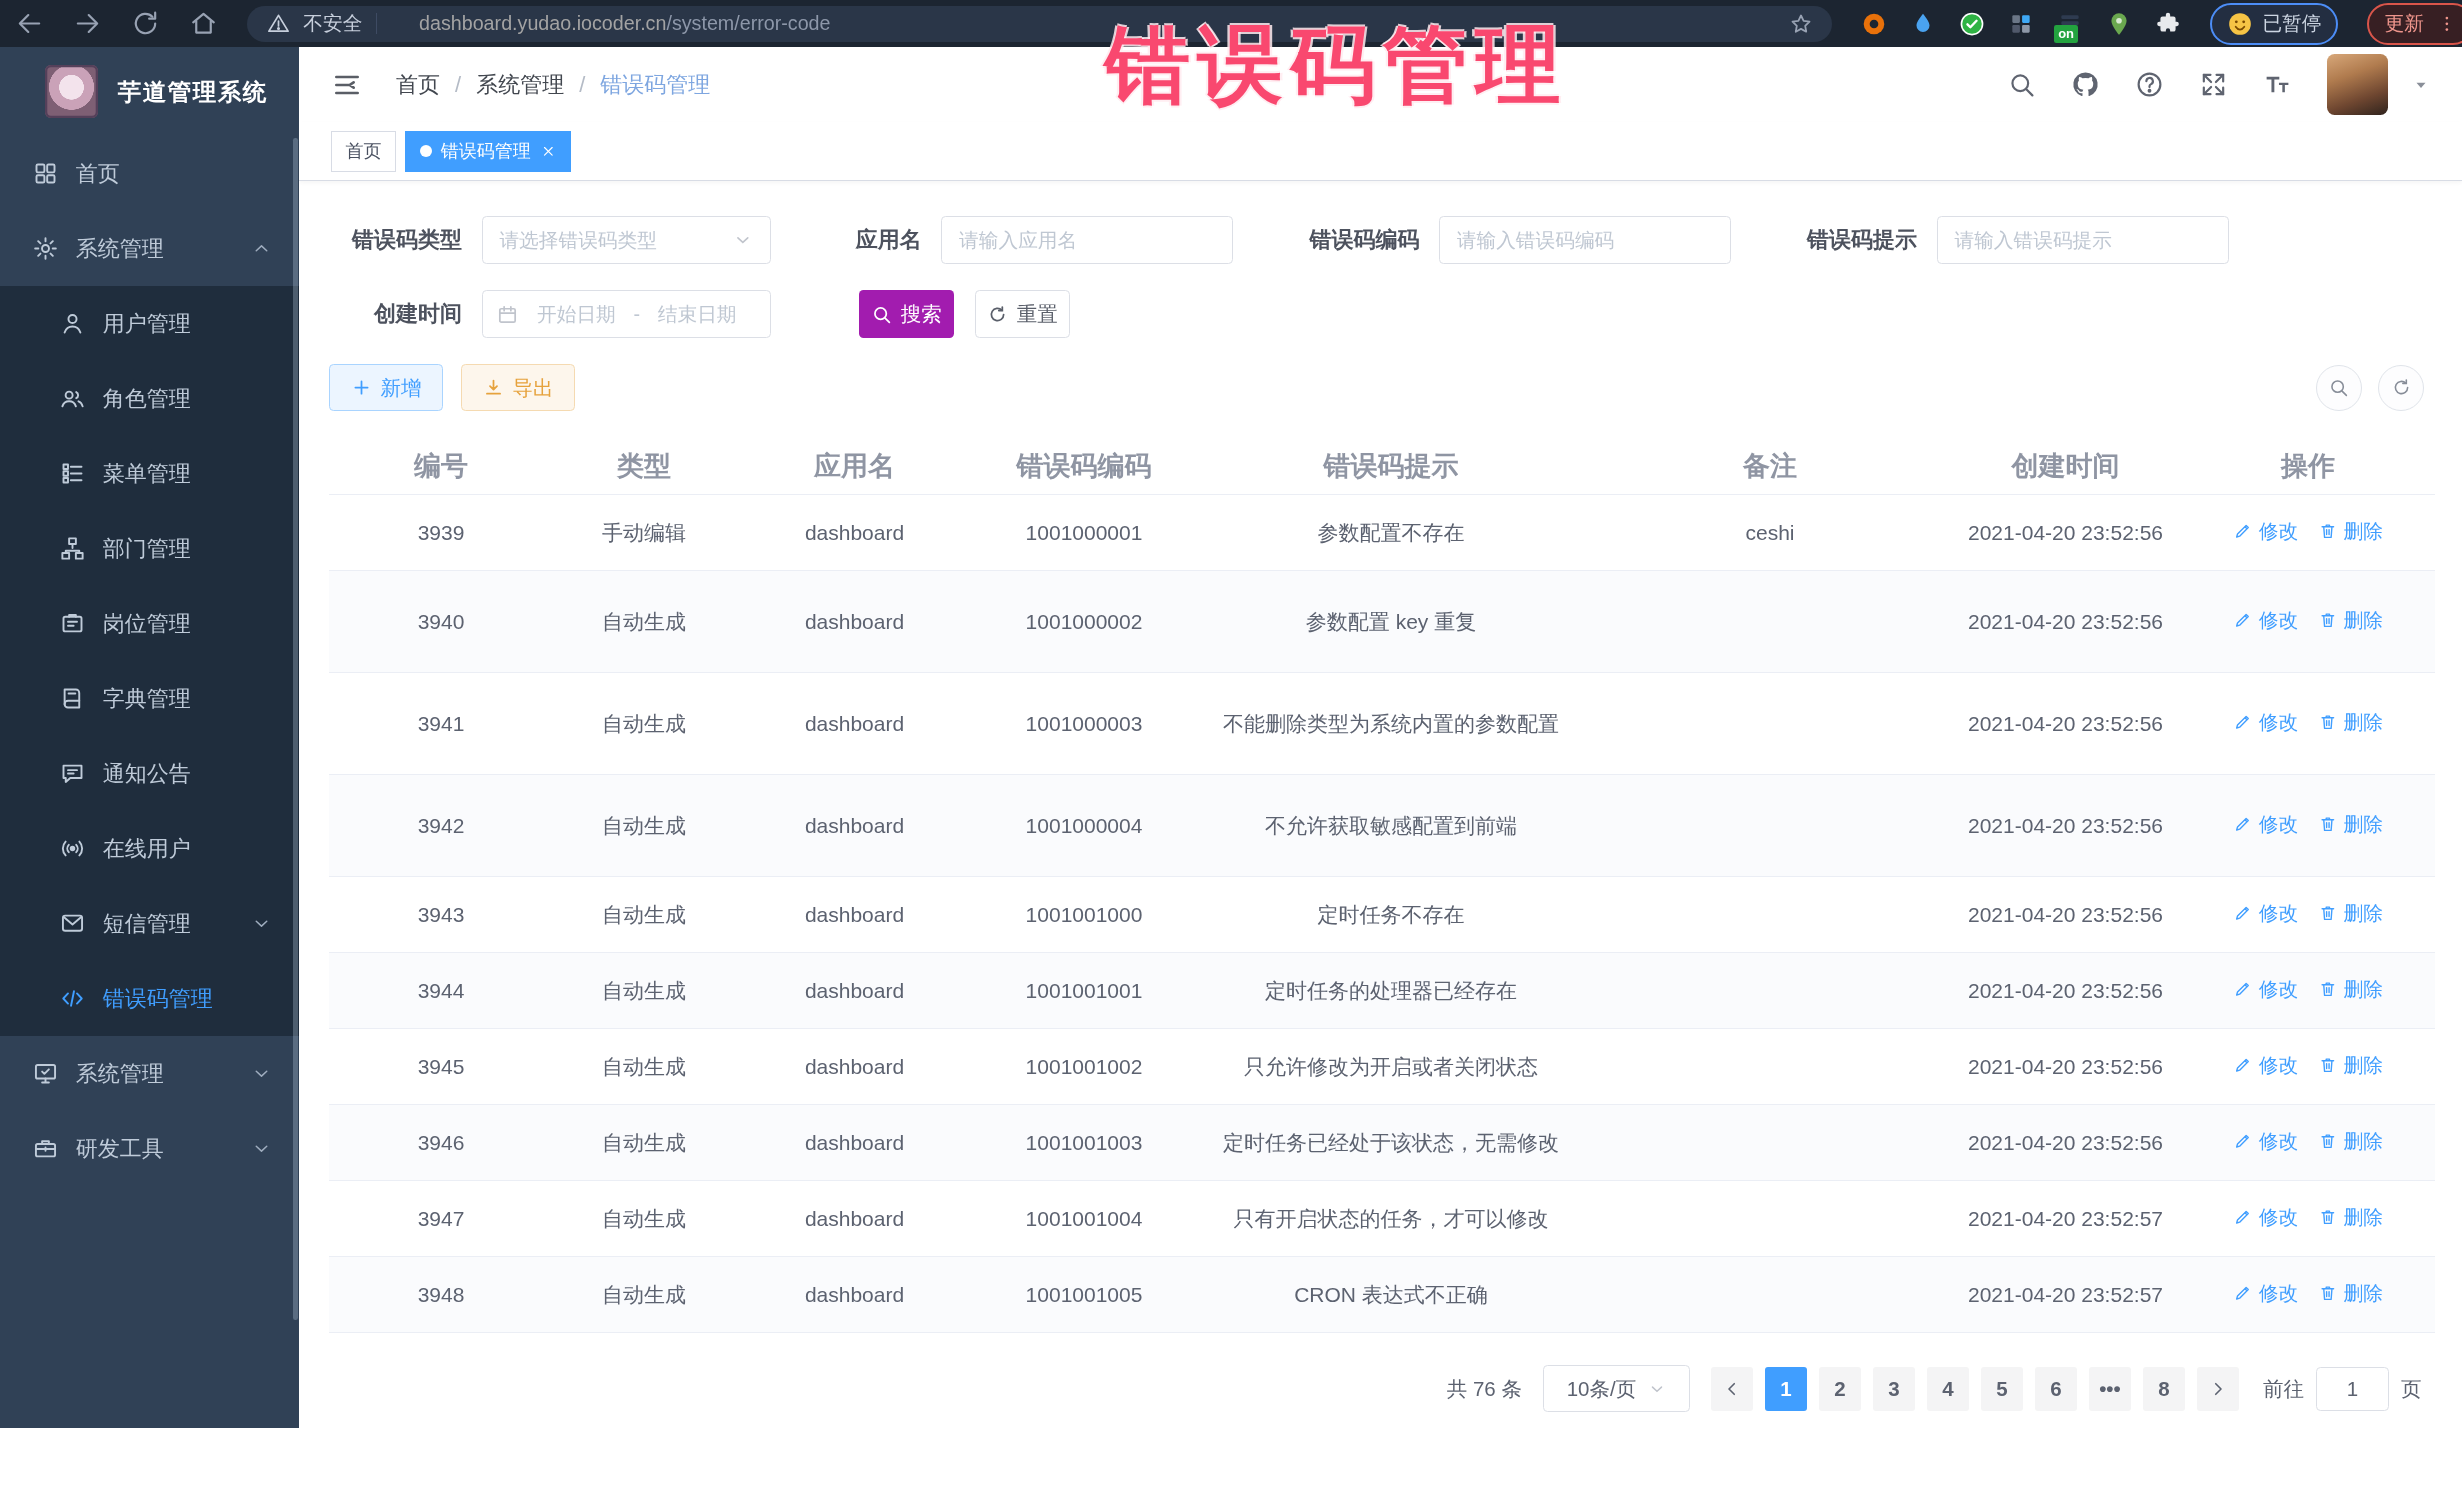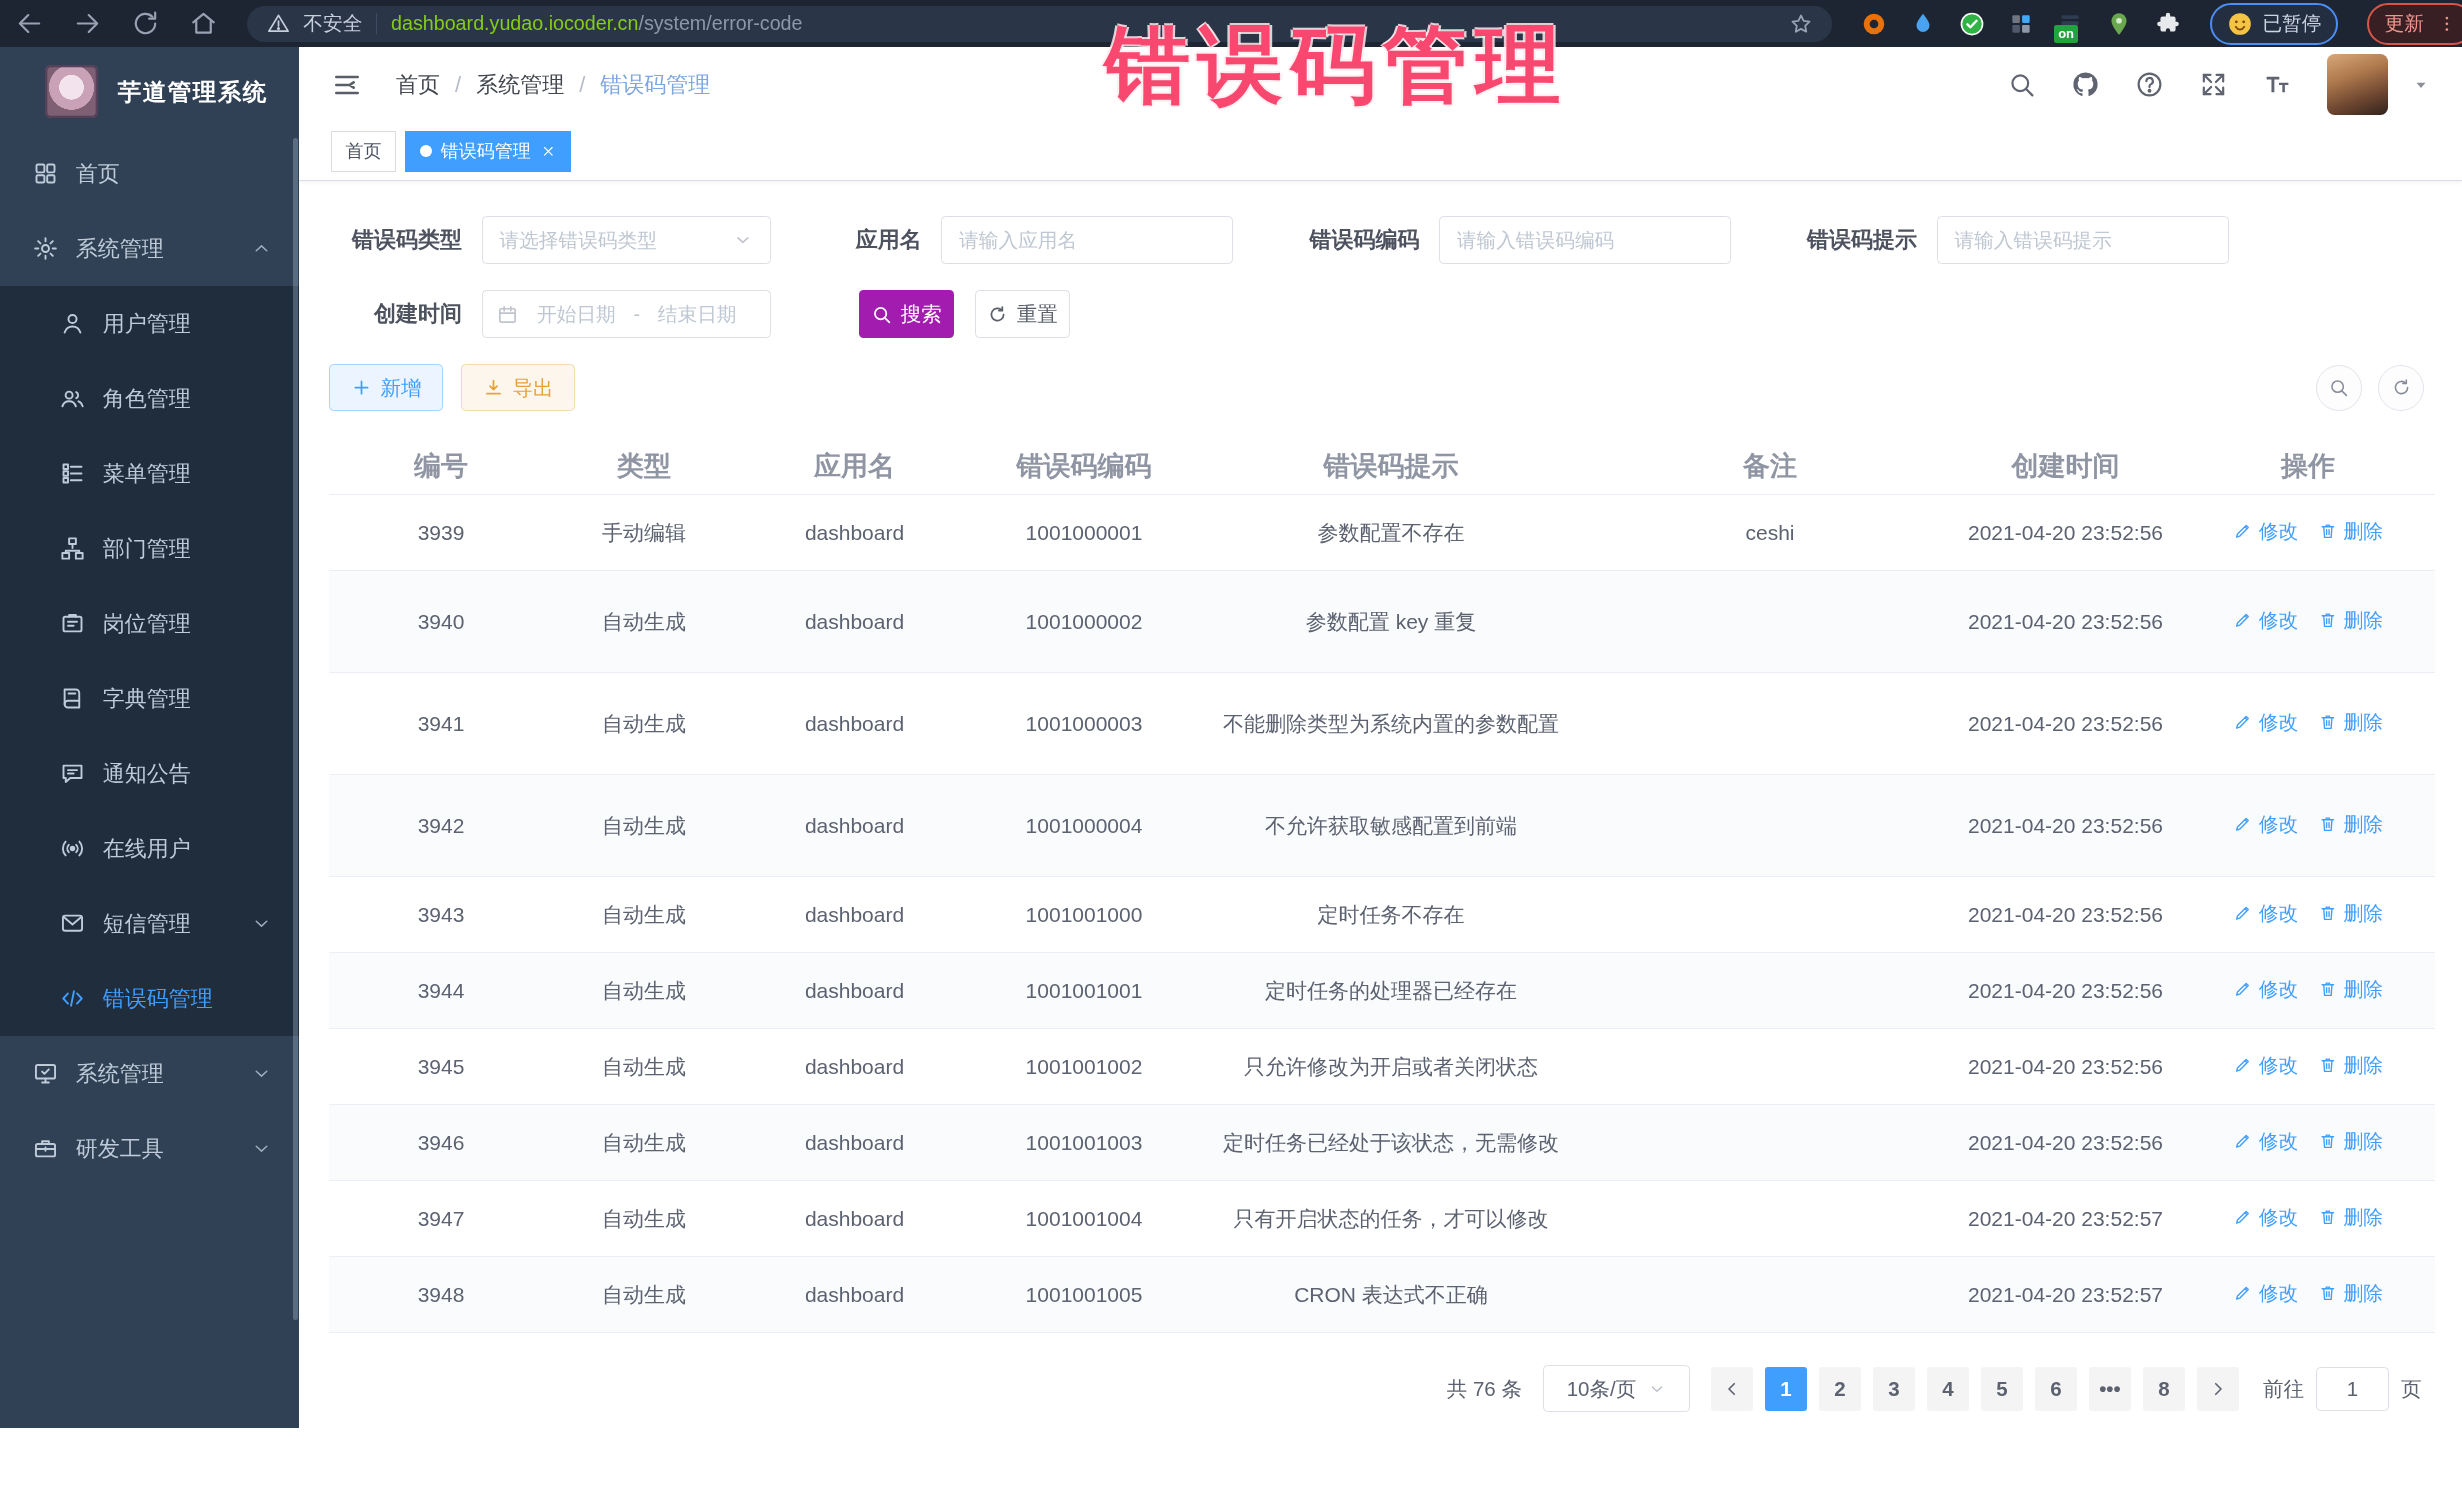--- a/index.html
+++ b/index.html
@@ -7,21 +7,21 @@
   .screen{position:relative;width:2462px;height:1488px;overflow:hidden;background:#fff;}
 
   
   .browser-bar{height:47px;background:#1c2531;display:flex;align-items:center;padding:0 15px;gap:29px;}
   .bicon{width:29px;height:29px;color:#98a2b3;flex:none;display:inline-flex;}
   .bicon svg{width:100%;height:100%;}
   .url-pill{height:36px;width:1546px;flex:none;background:#2a3648;border-radius:19.7px;display:flex;align-items:center;padding:0 19.7px;gap:13.6px;color:#c7cfdc;font-size:19.7px;}
   .url-pill .warn{width:23px;height:23px;color:#c7cfdc;}
   .url-divider{width:1.5px;height:21px;background:#3e4b63;}
   .url-text{white-space:nowrap;overflow:hidden;}
-  .url-host{color:#84cc16;}
+  .url-host{color:#a3a3a3;margin-left:28px;}
   .url-path{color:#8d97a9;}
   .url-pill .star{margin-left:auto;width:24px;height:24px;}
   .ext-row{display:flex;align-items:center;gap:23px;}
   .ext{position:relative;width:26px;height:26px;display:inline-flex;}
   .ext svg{width:100%;height:100%;}
   .on-badge{position:absolute;left:-3px;bottom:-6px;background:#23a33f;color:#fff;font-size:13px;line-height:1;padding:2.3px 3.8px;border-radius:2.3px;font-weight:bold;}
   .paused-pill{height:38px;border:2.3px solid #4c8df6;border-radius:21px;background:#232e41;display:flex;align-items:center;gap:9px;padding:0 15px;color:#ccd5e2;font-size:19.7px;flex:none;}
   .paused-pill .emoji{width:26px;height:26px;display:inline-flex;}
   .update-pill{height:38px;border:2.3px solid #d9554a;border-radius:21px;background:#371f23;display:flex;align-items:center;gap:13.6px;padding:0 15px;color:#ef958c;font-size:19.7px;flex:none;}
   .update-pill .bicon{width:19.7px;height:19.7px;color:#ef958c;}

